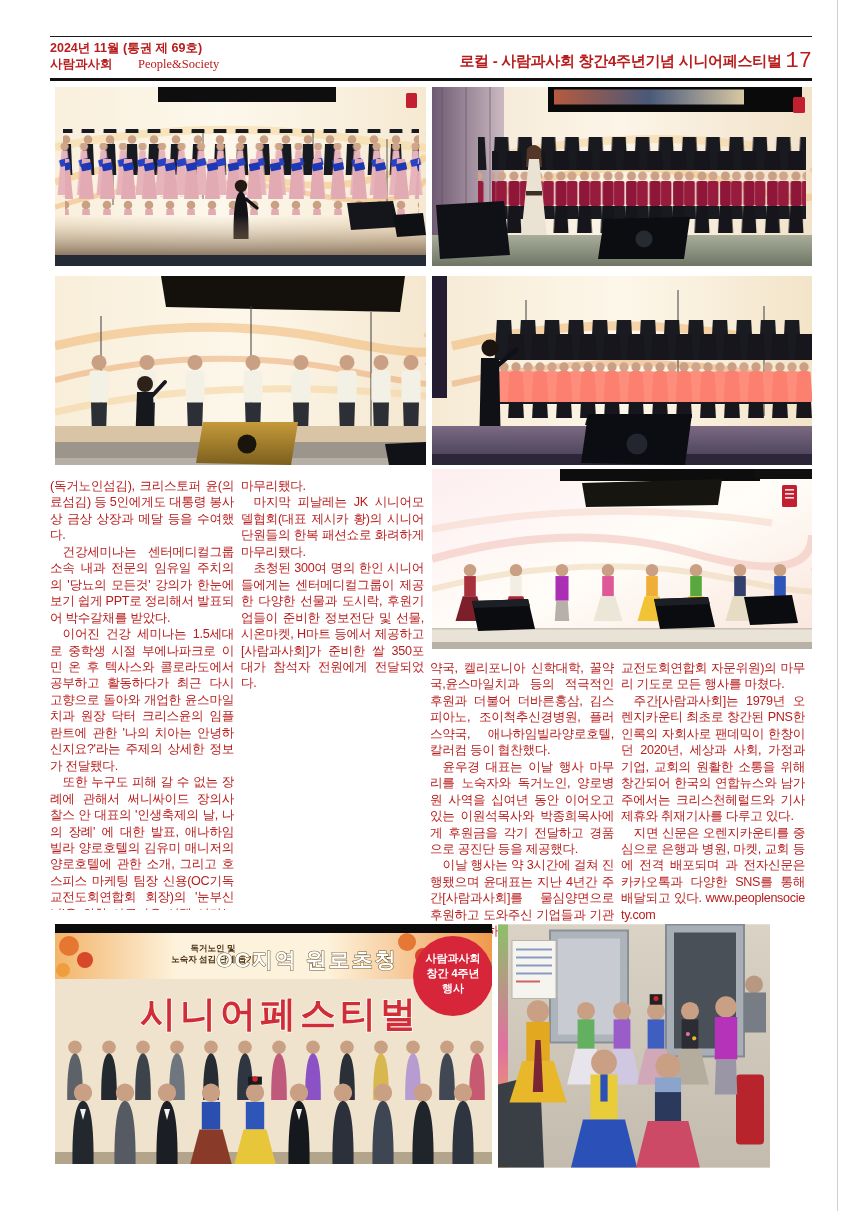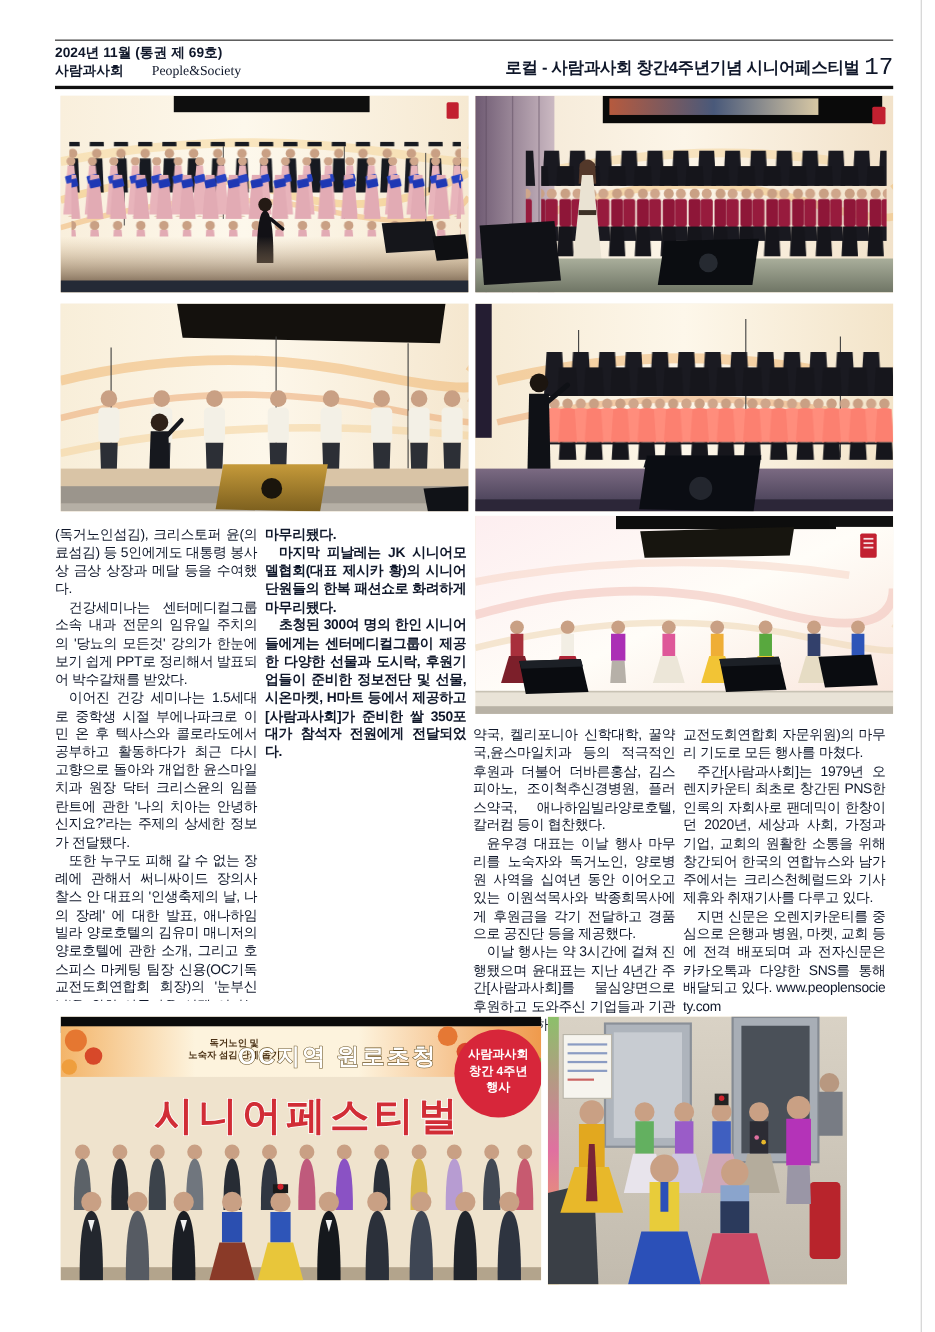--- a/index.html
+++ b/index.html
@@ -1,17 +1,17 @@
 <!DOCTYPE html>
 <html><head>
 <meta charset="utf-8">
 <style>
   html,body{margin:0;padding:0;background:#ffffff;}
   .page{position:relative;width:850px;height:1211px;background:#fff;overflow:hidden;
-        font-family:"Liberation Sans","DejaVu Sans",sans-serif;color:#0f172a;}
+        font-family:"Liberation Sans","DejaVu Sans",sans-serif;color:#b91c1c;}
   .edge-right{position:absolute;top:0;left:837px;width:1px;height:100%;background:#cfcfcf;}
 
   
   .hdr{position:absolute;left:50px;top:36px;width:762px;
        border-top:1.5px solid #1a1a1a;border-bottom:3px solid #101010;
        display:flex;justify-content:space-between;align-items:flex-end;
        padding:3px 0 5px 0;box-sizing:border-box;}
   .hdr-left{line-height:1.3;}
   .issue{font-size:12.5px;font-weight:bold;}
   .mast{font-size:12.5px;}
@@ -336,21 +336,21 @@
     </svg>
   </figure>
 
   <div class="col" style="left:50px;top:478px;width:184px;height:432px;">
     <p>(독거노인섬김), 크리스토퍼 윤(의료섬김) 등 5인에게도 대통령 봉사상 금상 상장과 메달 등을 수여했다.</p>
     <p class="ind">건강세미나는 센터메디컬그룹 소속 내과 전문의 임유일 주치의의 '당뇨의 모든것' 강의가 한눈에 보기 쉽게 PPT로 정리해서 발표되어 박수갈채를 받았다.</p>
     <p class="ind">이어진 건강 세미나는 1.5세대로 중학생 시절 부에나파크로 이민 온 후 텍사스와 콜로라도에서 공부하고 활동하다가 최근 다시 고향으로 돌아와 개업한 윤스마일치과 원장 닥터 크리스윤의 임플란트에 관한 '나의 치아는 안녕하신지요?'라는 주제의 상세한 정보가 전달됐다.</p>
     <p class="ind">또한 누구도 피해 갈 수 없는 장례에 관해서 써니싸이드 장의사 찰스 안 대표의 '인생축제의 날, 나의 장례' 에 대한 발표, 애나하임 빌라 양로호텔의 김유미 매니저의 양로호텔에 관한 소개, 그리고 호스피스 마케팅 팀장 신용(OC기독교전도회연합회 회장)의 '눈부신 날'을 위한 아름다운 선택 이라는 주제의 호스피스 안내가 있었다.</p>
 
   </div>
-  <div class="col" style="left:241px;top:478px;width:183px;height:432px;font-weight:bold;">
+  <div class="col" style="left:241px;top:478px;width:183px;height:432px;">
     <p>마무리됐다.</p>
     <p class="ind">마지막 피날레는 JK 시니어모델협회(대표 제시카 황)의 시니어 단원들의 한복 패션쇼로 화려하게 마무리됐다.</p>
     <p class="ind">초청된 300여 명의 한인 시니어들에게는 센터메디컬그룹이 제공한 다양한 선물과 도시락, 후원기업들이 준비한 정보전단 및 선물, 시온마켓, H마트 등에서 제공하고 [사람과사회]가 준비한 쌀 350포대가 참석자 전원에게 전달되었다.</p>
 
   </div>
   <div class="col" style="left:430px;top:660px;width:184px;height:278px;">
     <p>약국, 켈리포니아 신학대학, 꿀약국,윤스마일치과 등의 적극적인 후원과 더불어 더바른홍삼, 김스피아노, 조이척추신경병원, 플러스약국, 애나하임빌라양로호텔, 칼러컴 등이 협찬했다.</p>
     <p class="ind">윤우경 대표는 이날 행사 마무리를 노숙자와 독거노인, 양로병원 사역을 십여년 동안 이어오고 있는 이원석목사와 박종희목사에게 후원금을 각기 전달하고 경품으로 공진단 등을 제공했다.</p>
     <p class="ind">이날 행사는 약 3시간에 걸쳐 진행됐으며 윤대표는 지난 4년간 주간[사람과사회]를 물심양면으로 후원하고 도와주신 기업들과 기관들에 감사하면서 양금호목사(OC기독</p>
   </div>

